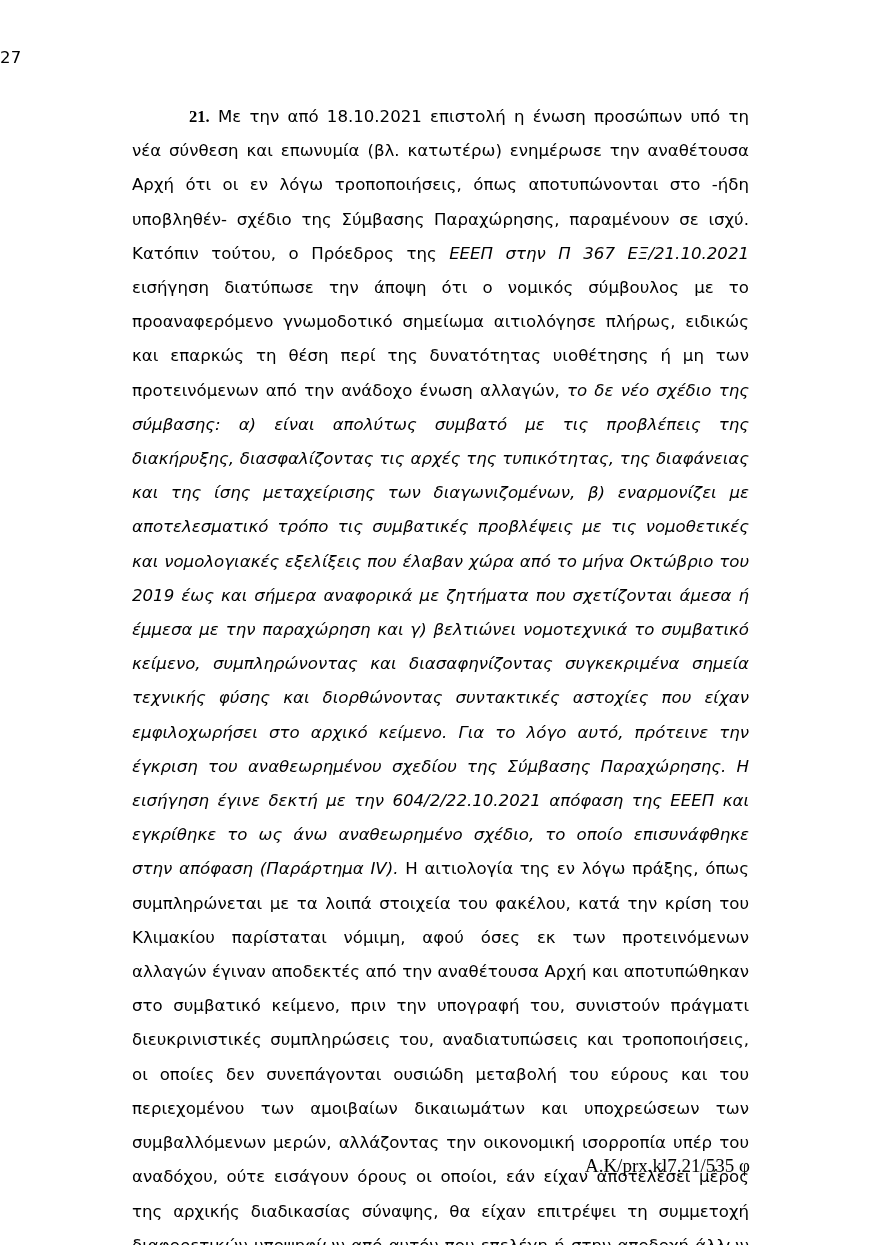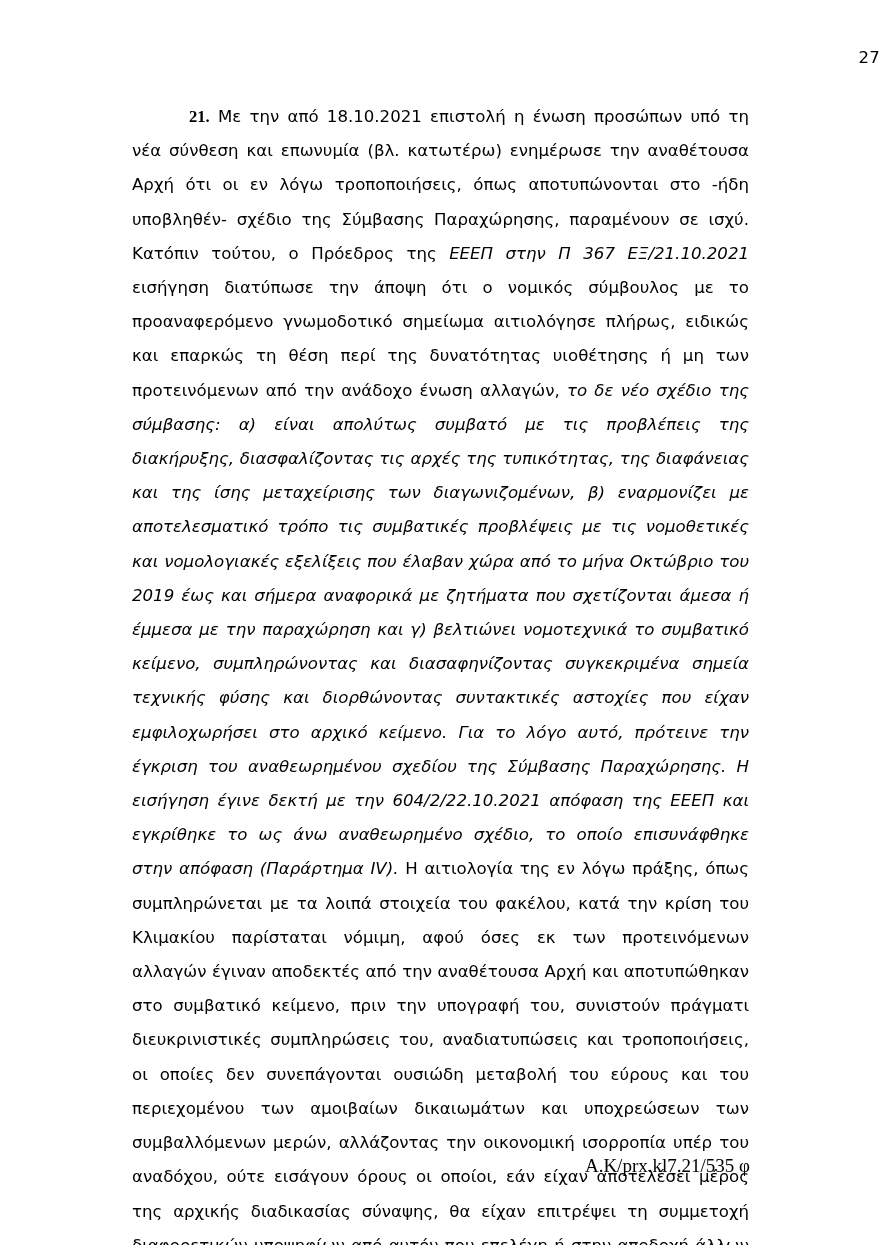--- a/index.html
+++ b/index.html
@@ -19,21 +19,21 @@
     width: 880px;
     height: 1245px;
     box-sizing: border-box;
     overflow: hidden;
   }
   .page-number {
     position: absolute;
     top: 50px;
     left: 0;
     width: 880px;
-    text-align: right;
+    text-align: left;
     font-size: 16.5px;
     line-height: 1;
     letter-spacing: 0.2px;
   }
   .body-block {
     position: absolute;
     top: 100px;
     left: 132px;
     width: 617px;
   }

